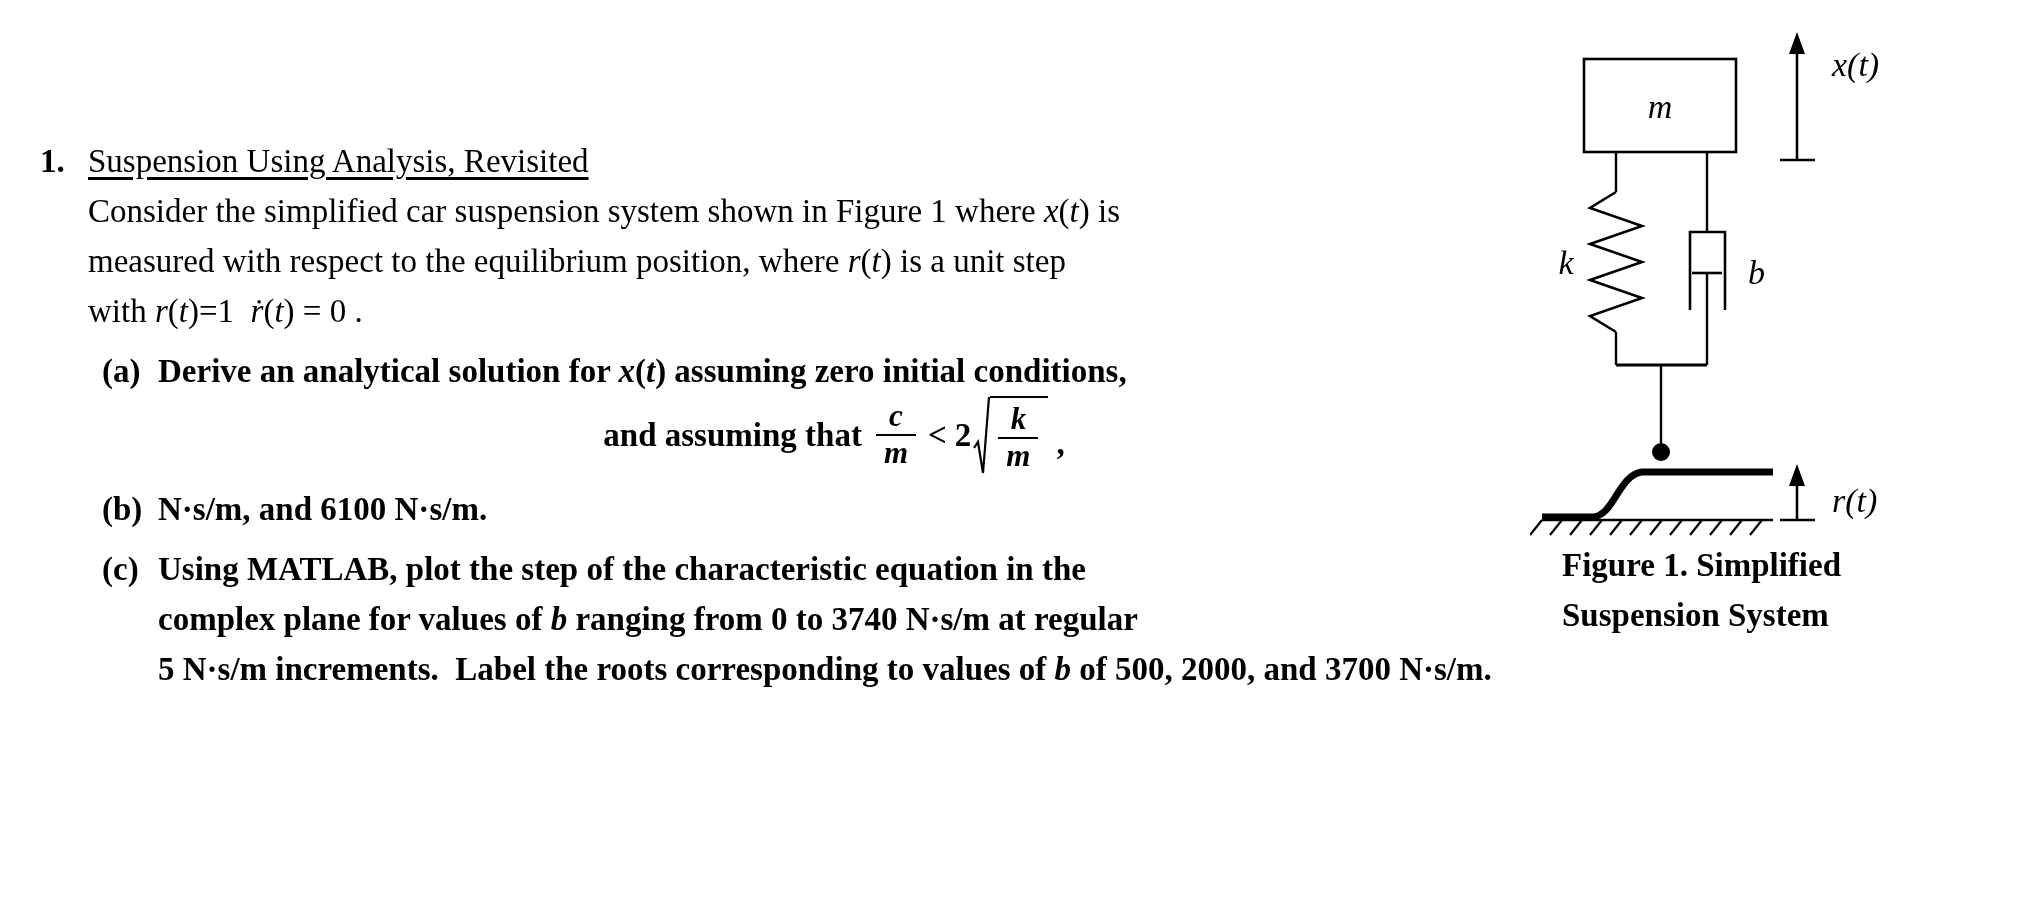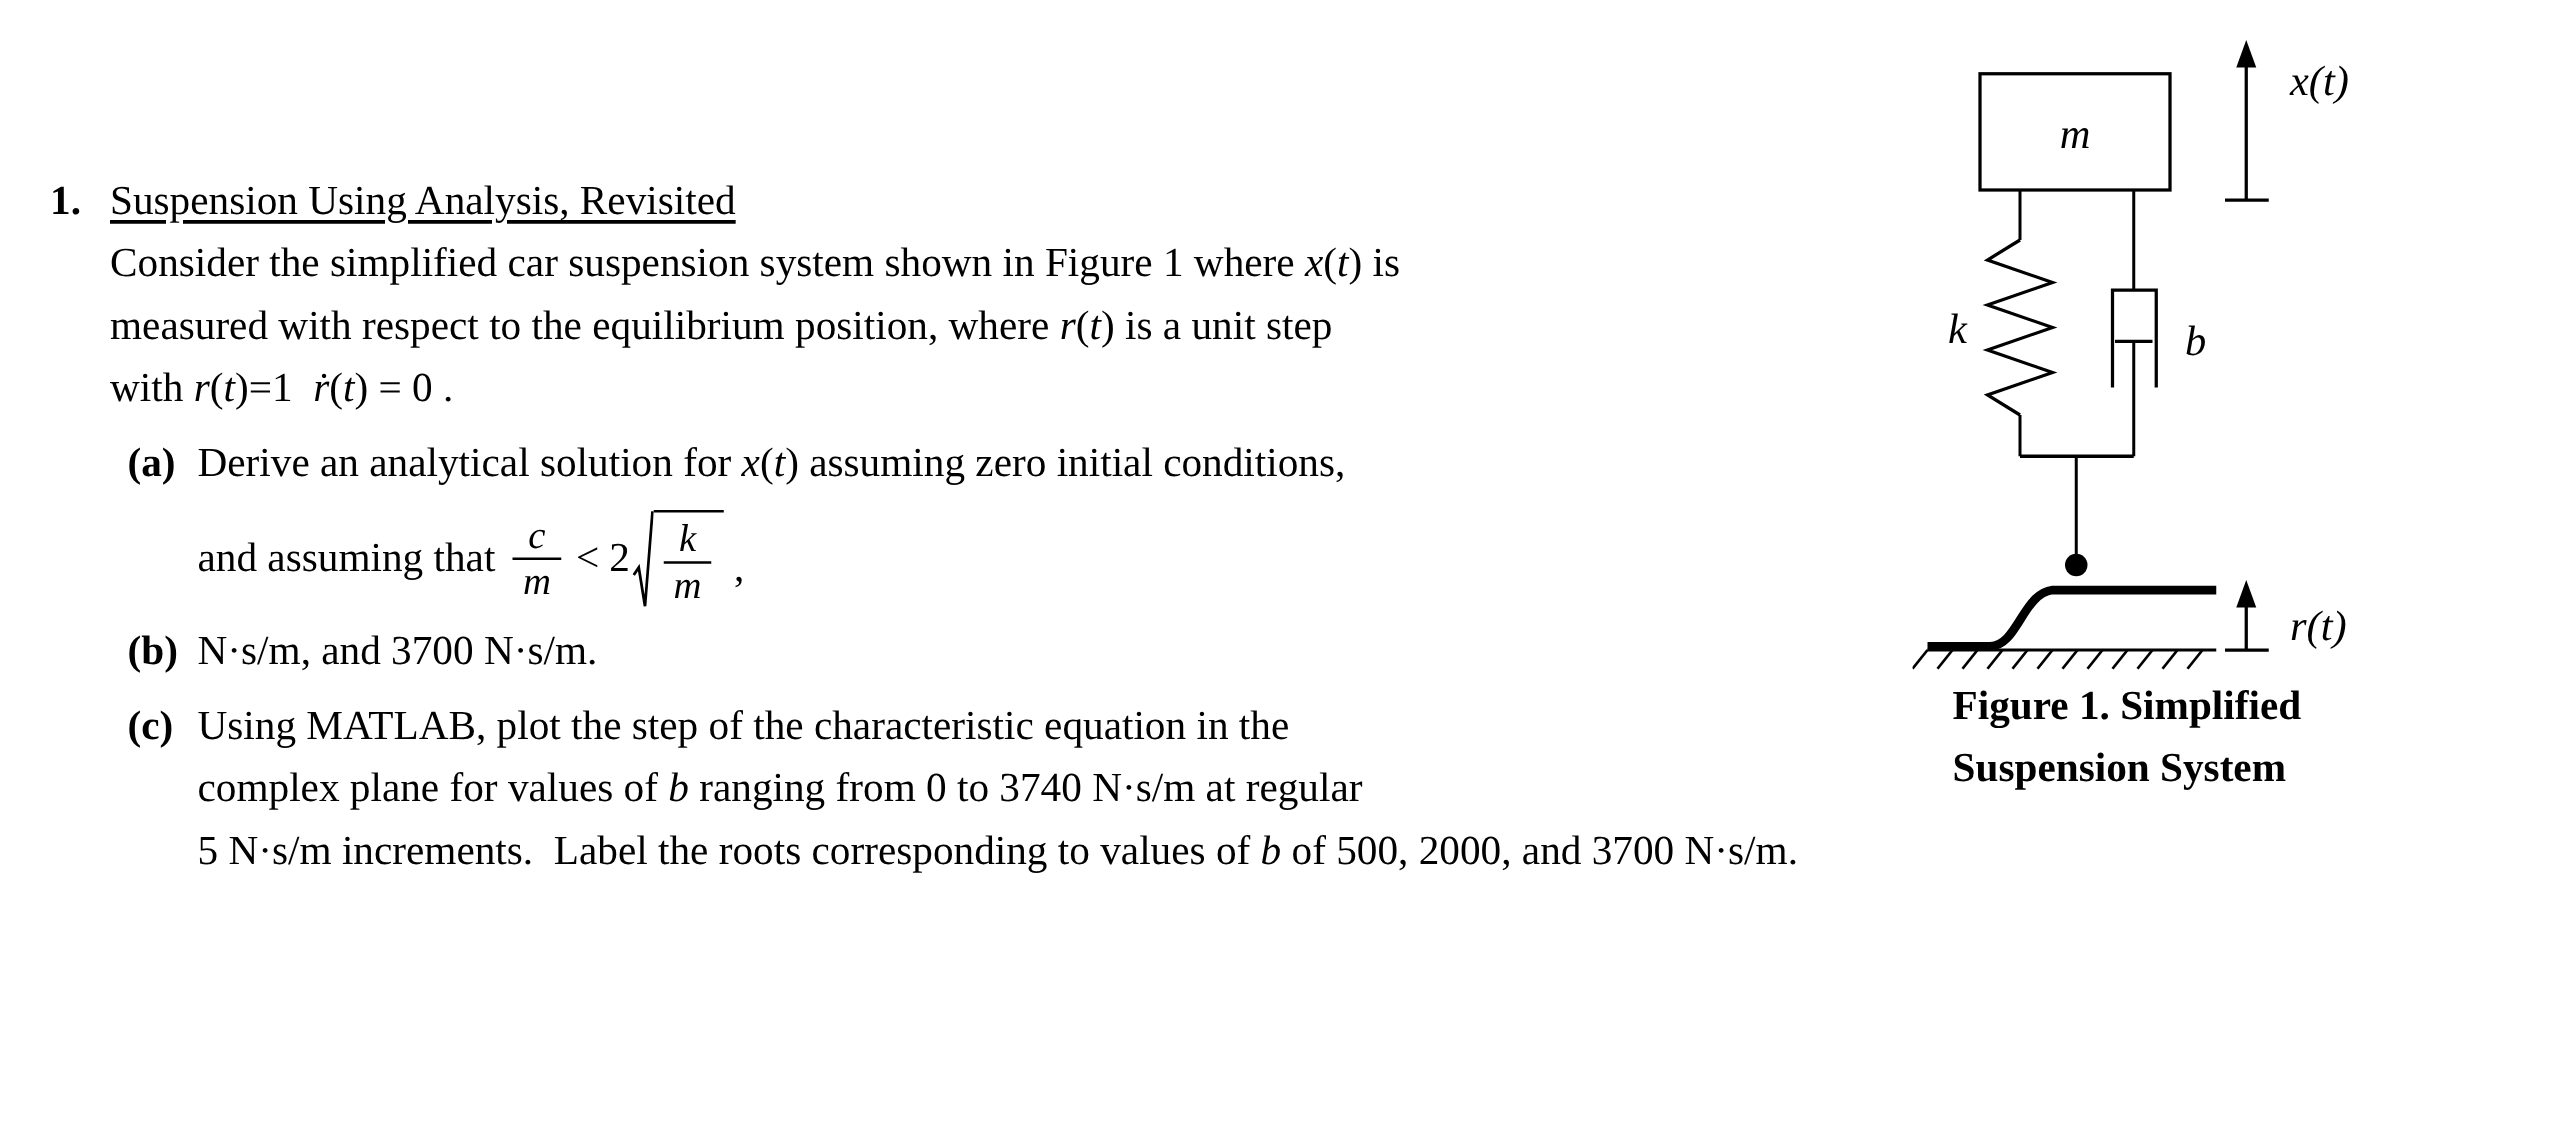--- a/index.html
+++ b/index.html
@@ -72,31 +72,32 @@
     font-weight: bold;
     font-size: 33px;
     line-height: 50px;
     padding-left: 14px;
     box-sizing: border-box;
   }
   .part-text {
     flex: 1 1 auto;
     font-size: 33px;
     line-height: 50px;
+    font-weight: bold;
   }
 
   i.var { font-style: italic; }
 
   
   .mathline {
     display: flex;
     align-items: center;
     line-height: 50px;
     font-size: 33px;
-    margin-top: 12px;
+    justify-content: center;
   }
   .mathline .lead { margin-right: 10px; }
   .frac {
     display: inline-flex;
     flex-direction: column;
     align-items: center;
     vertical-align: middle;
     font-style: italic;
     font-size: 31px;
     line-height: 1.05;
@@ -212,21 +213,21 @@
                 </span>
 
                 <span class="comma-after">,</span>
               </div>
             </div>
           </div>
 
           <div class="part">
             <div class="part-label">(b)</div>
             <div class="part-text">
-              <div>N·s/m, and 3700 N·s/m.</div>
+              <div>N·s/m, and 6100 N·s/m.</div>
             </div>
           </div>
 
           <div class="part">
             <div class="part-label">(c)</div>
             <div class="part-text">
               <div>Using MATLAB, plot the step of the characteristic equation in the</div>
               <div>complex plane for values of <i class="var">b</i> ranging from 0 to 3740 N·s/m at regular</div>
               <div>5 N·s/m increments.&nbsp; Label the roots corresponding to values of <i class="var">b</i> of 500, 2000, and 3700 N·s/m.</div>
             </div>

